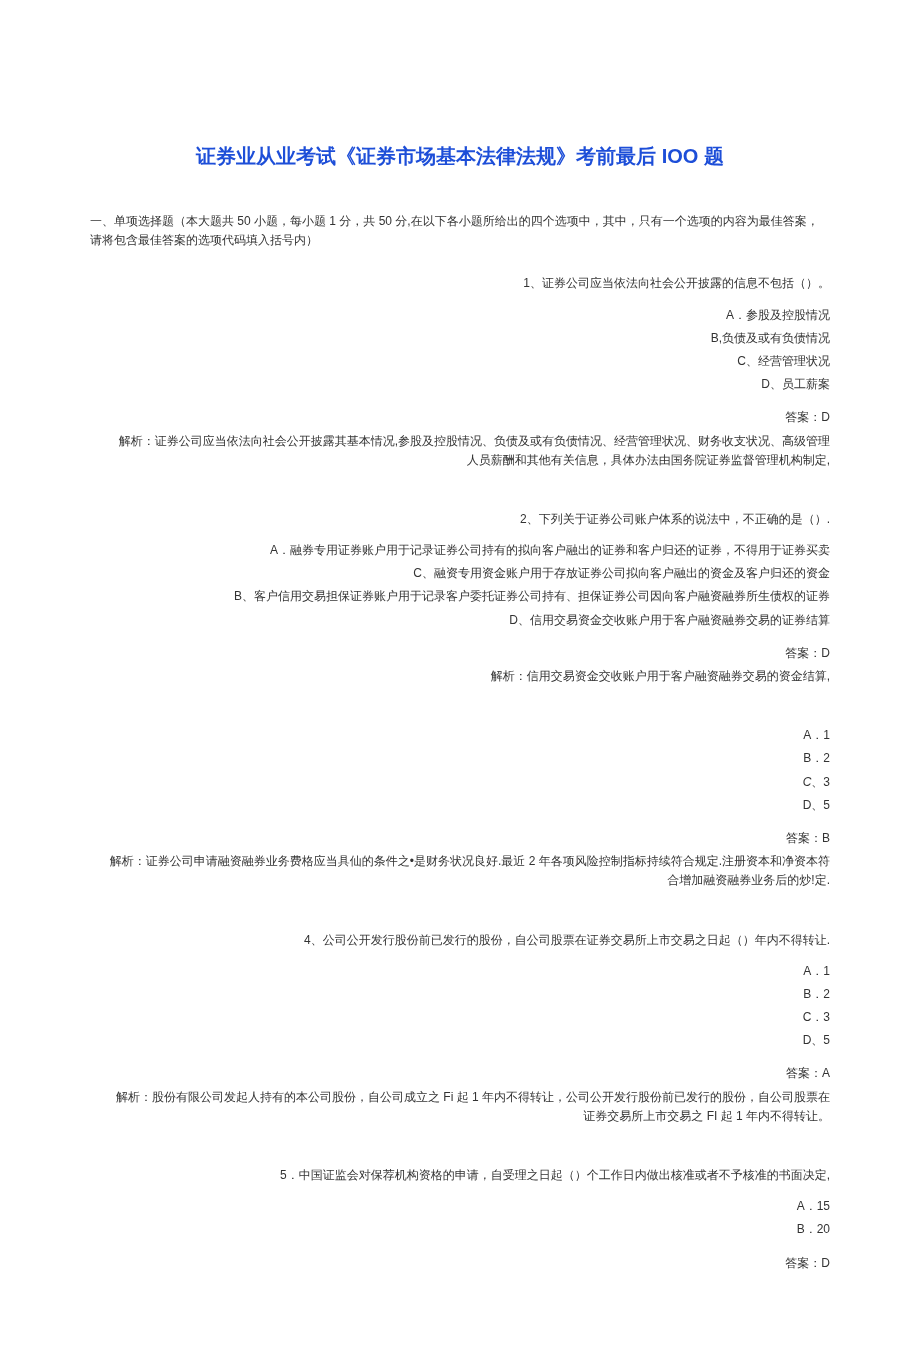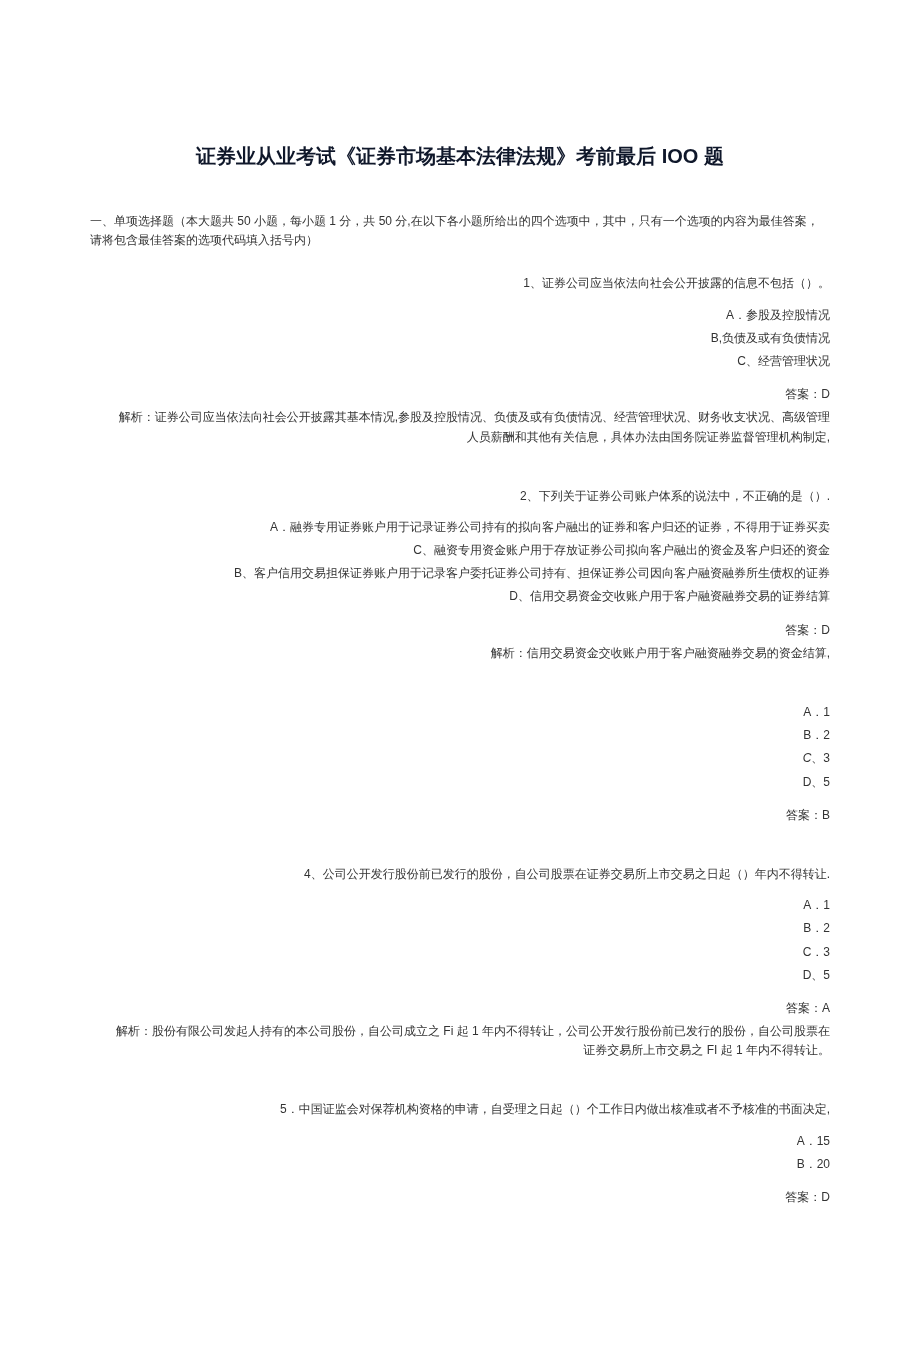--- a/index.html
+++ b/index.html
@@ -10,21 +10,21 @@
       padding: 140px 90px 40px 90px;
       color: #333;
       font-size: 12px;
       line-height: 1.6;
     }
     h1 {
       text-align: center;
       font-size: 20px;
       font-weight: bold;
       margin-bottom: 40px;
-      color: #0f172a;
+      color: #1d4ed8;
     }
     .instructions {
       margin-bottom: 24px;
       font-size: 12px;
     }
     .question {
       margin-bottom: 40px;
       text-align: right;
     }
     .question-text {
@@ -56,20 +56,21 @@
 <p class="instructions">一、单项选择题（本大题共 50 小题，每小题 1 分，共 50 分,在以下各小题所给出的四个选项中，其中，只有一个选项的内容为最佳答案，请将包含最佳答案的选项代码填入括号内）</p>
 
 <div class="question">
   <p class="question-text">
     <span>1</span><span>、证券公司应当依法向社会公开披露的信息不包括（）。</span>
   </p>
   <div class="options">
     <span class="option"><span>A</span><span>．参股及控股情况</span></span>
     <span class="option"><span>B</span><span>,负债及或有负债情况</span></span>
     <span class="option"><span>C</span><span>、经营管理状况</span></span>
+    <span class="option"><span>D</span><span>、员工薪案</span></span>
   </div>
   <div class="answer-block">
     <p class="answer-label">答案：D</p>
     <p class="explanation">解析：证券公司应当依法向社会公开披露其基本情况,参股及控股情况、负债及或有负债情况、经营管理状况、财务收支状况、高级管理人员薪酬和其他有关信息，具体办法由国务院证券监督管理机构制定,</p>
   </div>
 </div>
 
 <div class="question">
   <p class="question-text">
     <span>2</span><span>、下列关于证券公司账户体系的说法中，不正确的是（）.</span>
@@ -88,20 +89,21 @@
 
 <div class="question">
   <div class="options">
     <span class="option"><span>A</span><span>．1</span></span>
     <span class="option"><span>B</span><span>．2</span></span>
     <span class="option"><span style="font-style:italic;">C</span><span>、3</span></span>
     <span class="option"><span>D</span><span>、5</span></span>
   </div>
   <div class="answer-block">
     <p class="answer-label">答案：B</p>
+    <p class="explanation">解析：证券公司申请融资融券业务费格应当具仙的条件之•是财务状况良好.最近 2 年各项风险控制指标持续符合规定.注册资本和净资本符合增加融资融券业务后的炒!定.</p>
   </div>
 </div>
 
 <div class="question">
   <p class="question-text">
     <span>4</span><span>、公司公开发行股份前已发行的股份，自公司股票在证券交易所上市交易之日起（）年内不得转让.</span>
   </p>
   <div class="options">
     <span class="option"><span>A</span><span>．1</span></span>
     <span class="option"><span>B</span><span>．2</span></span>

